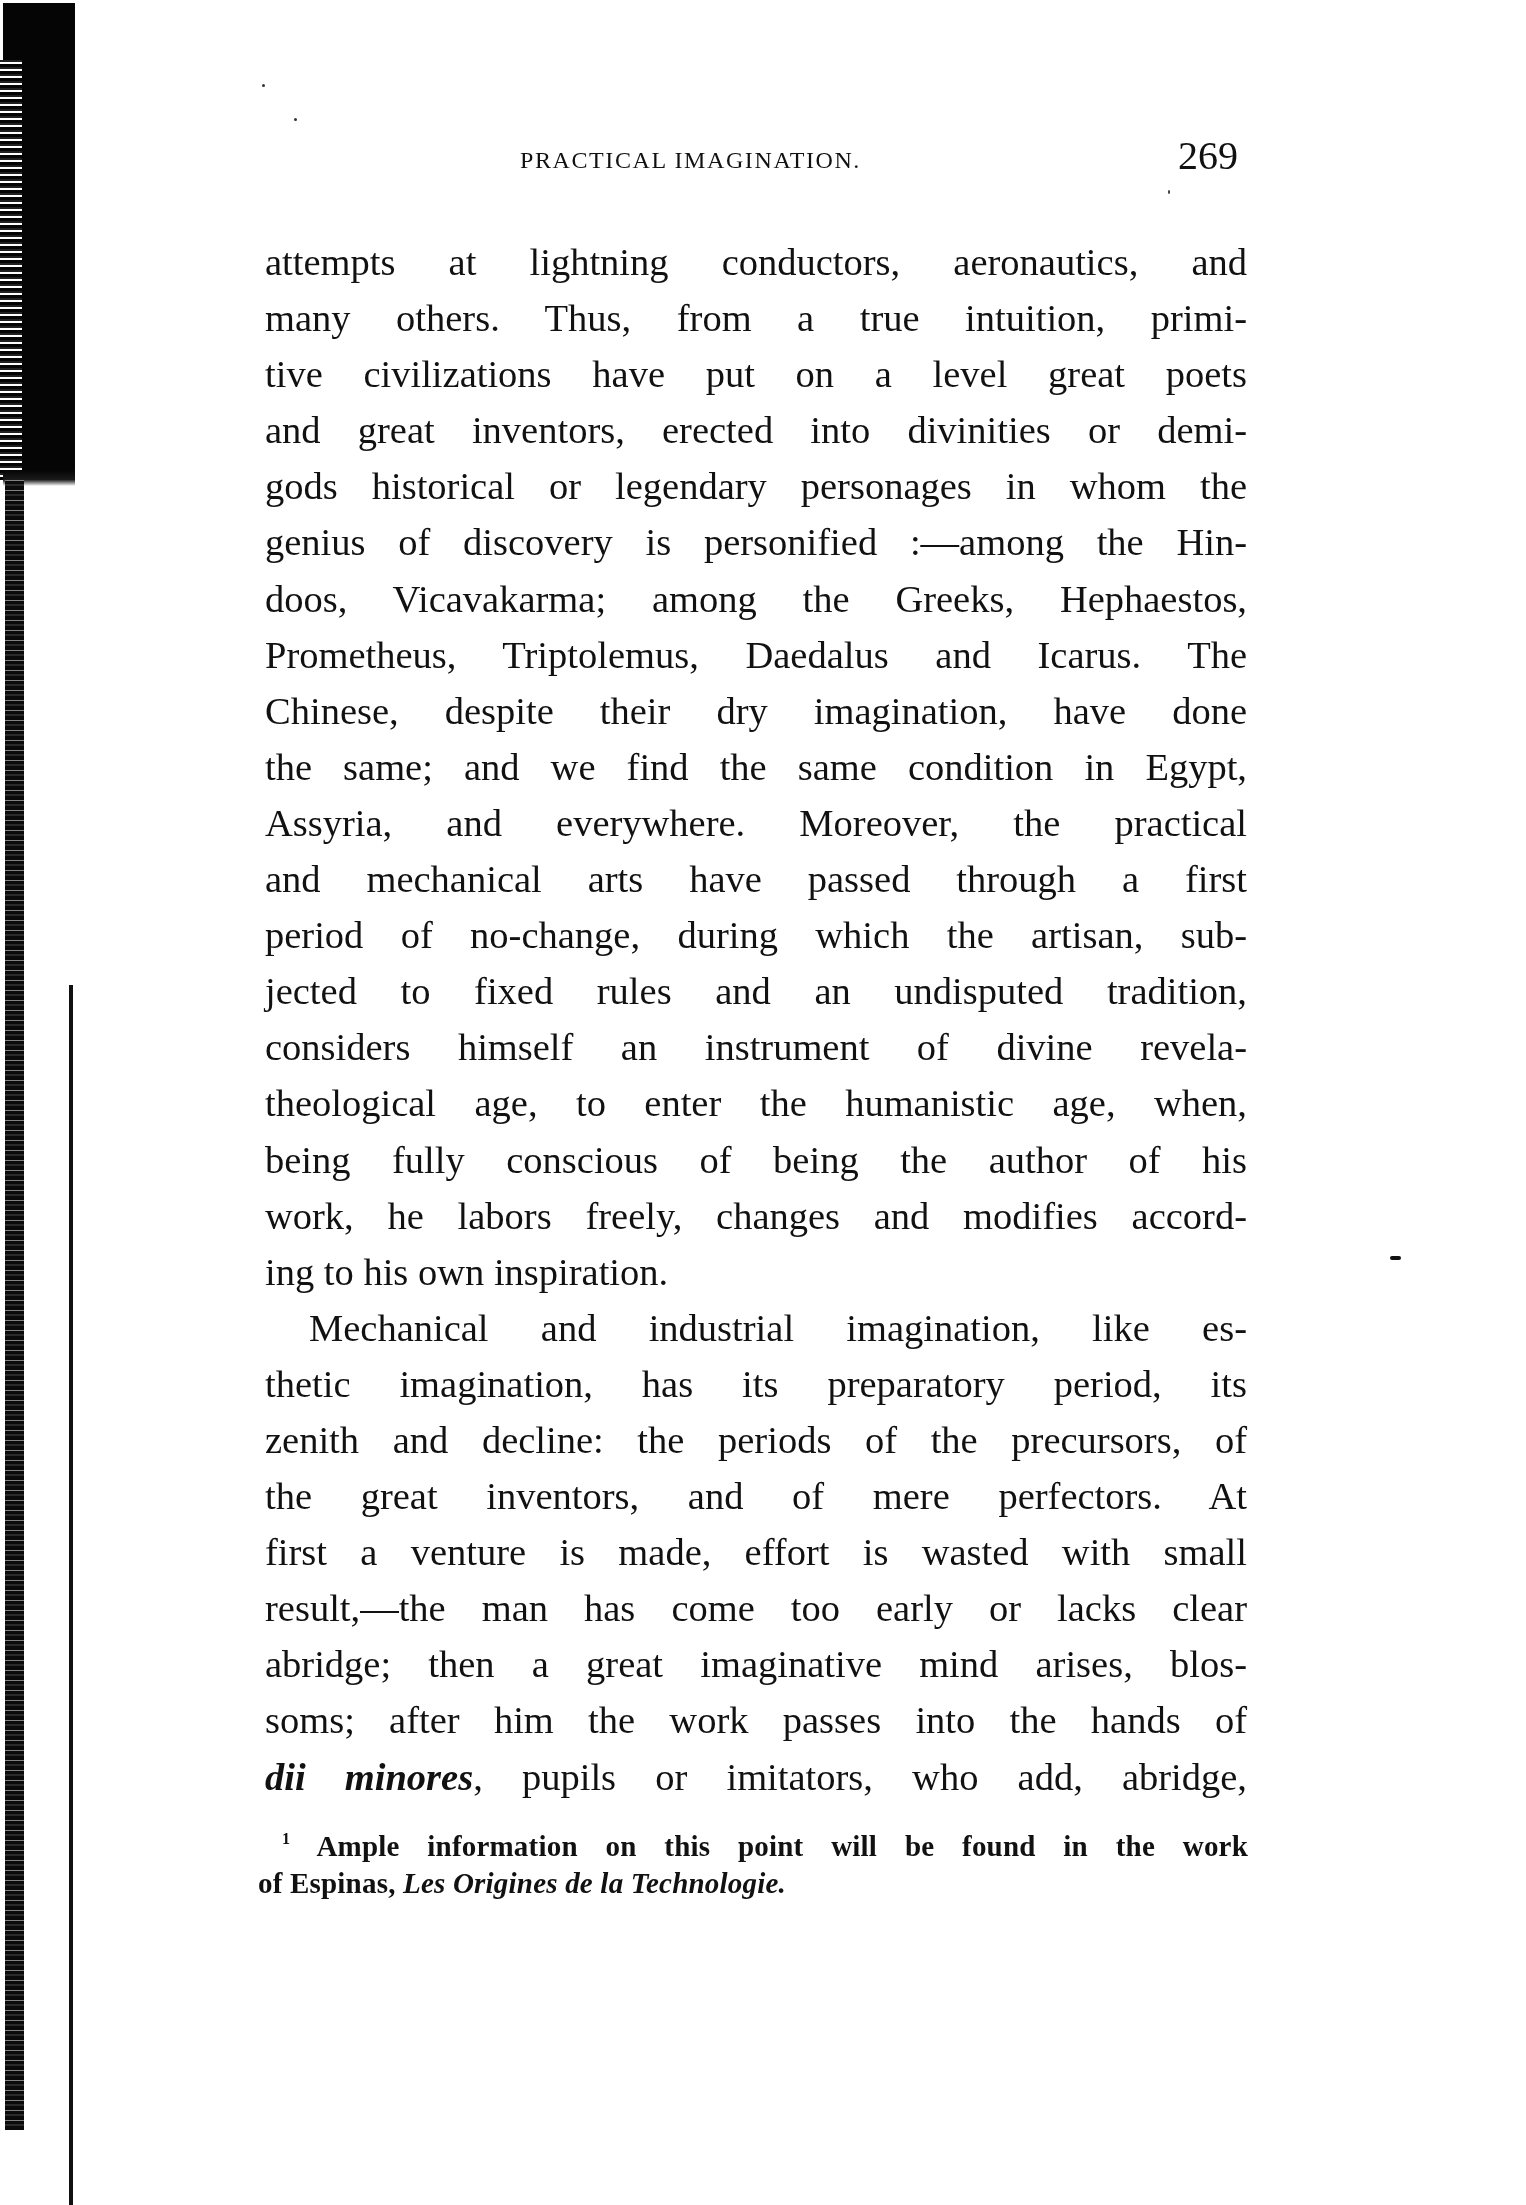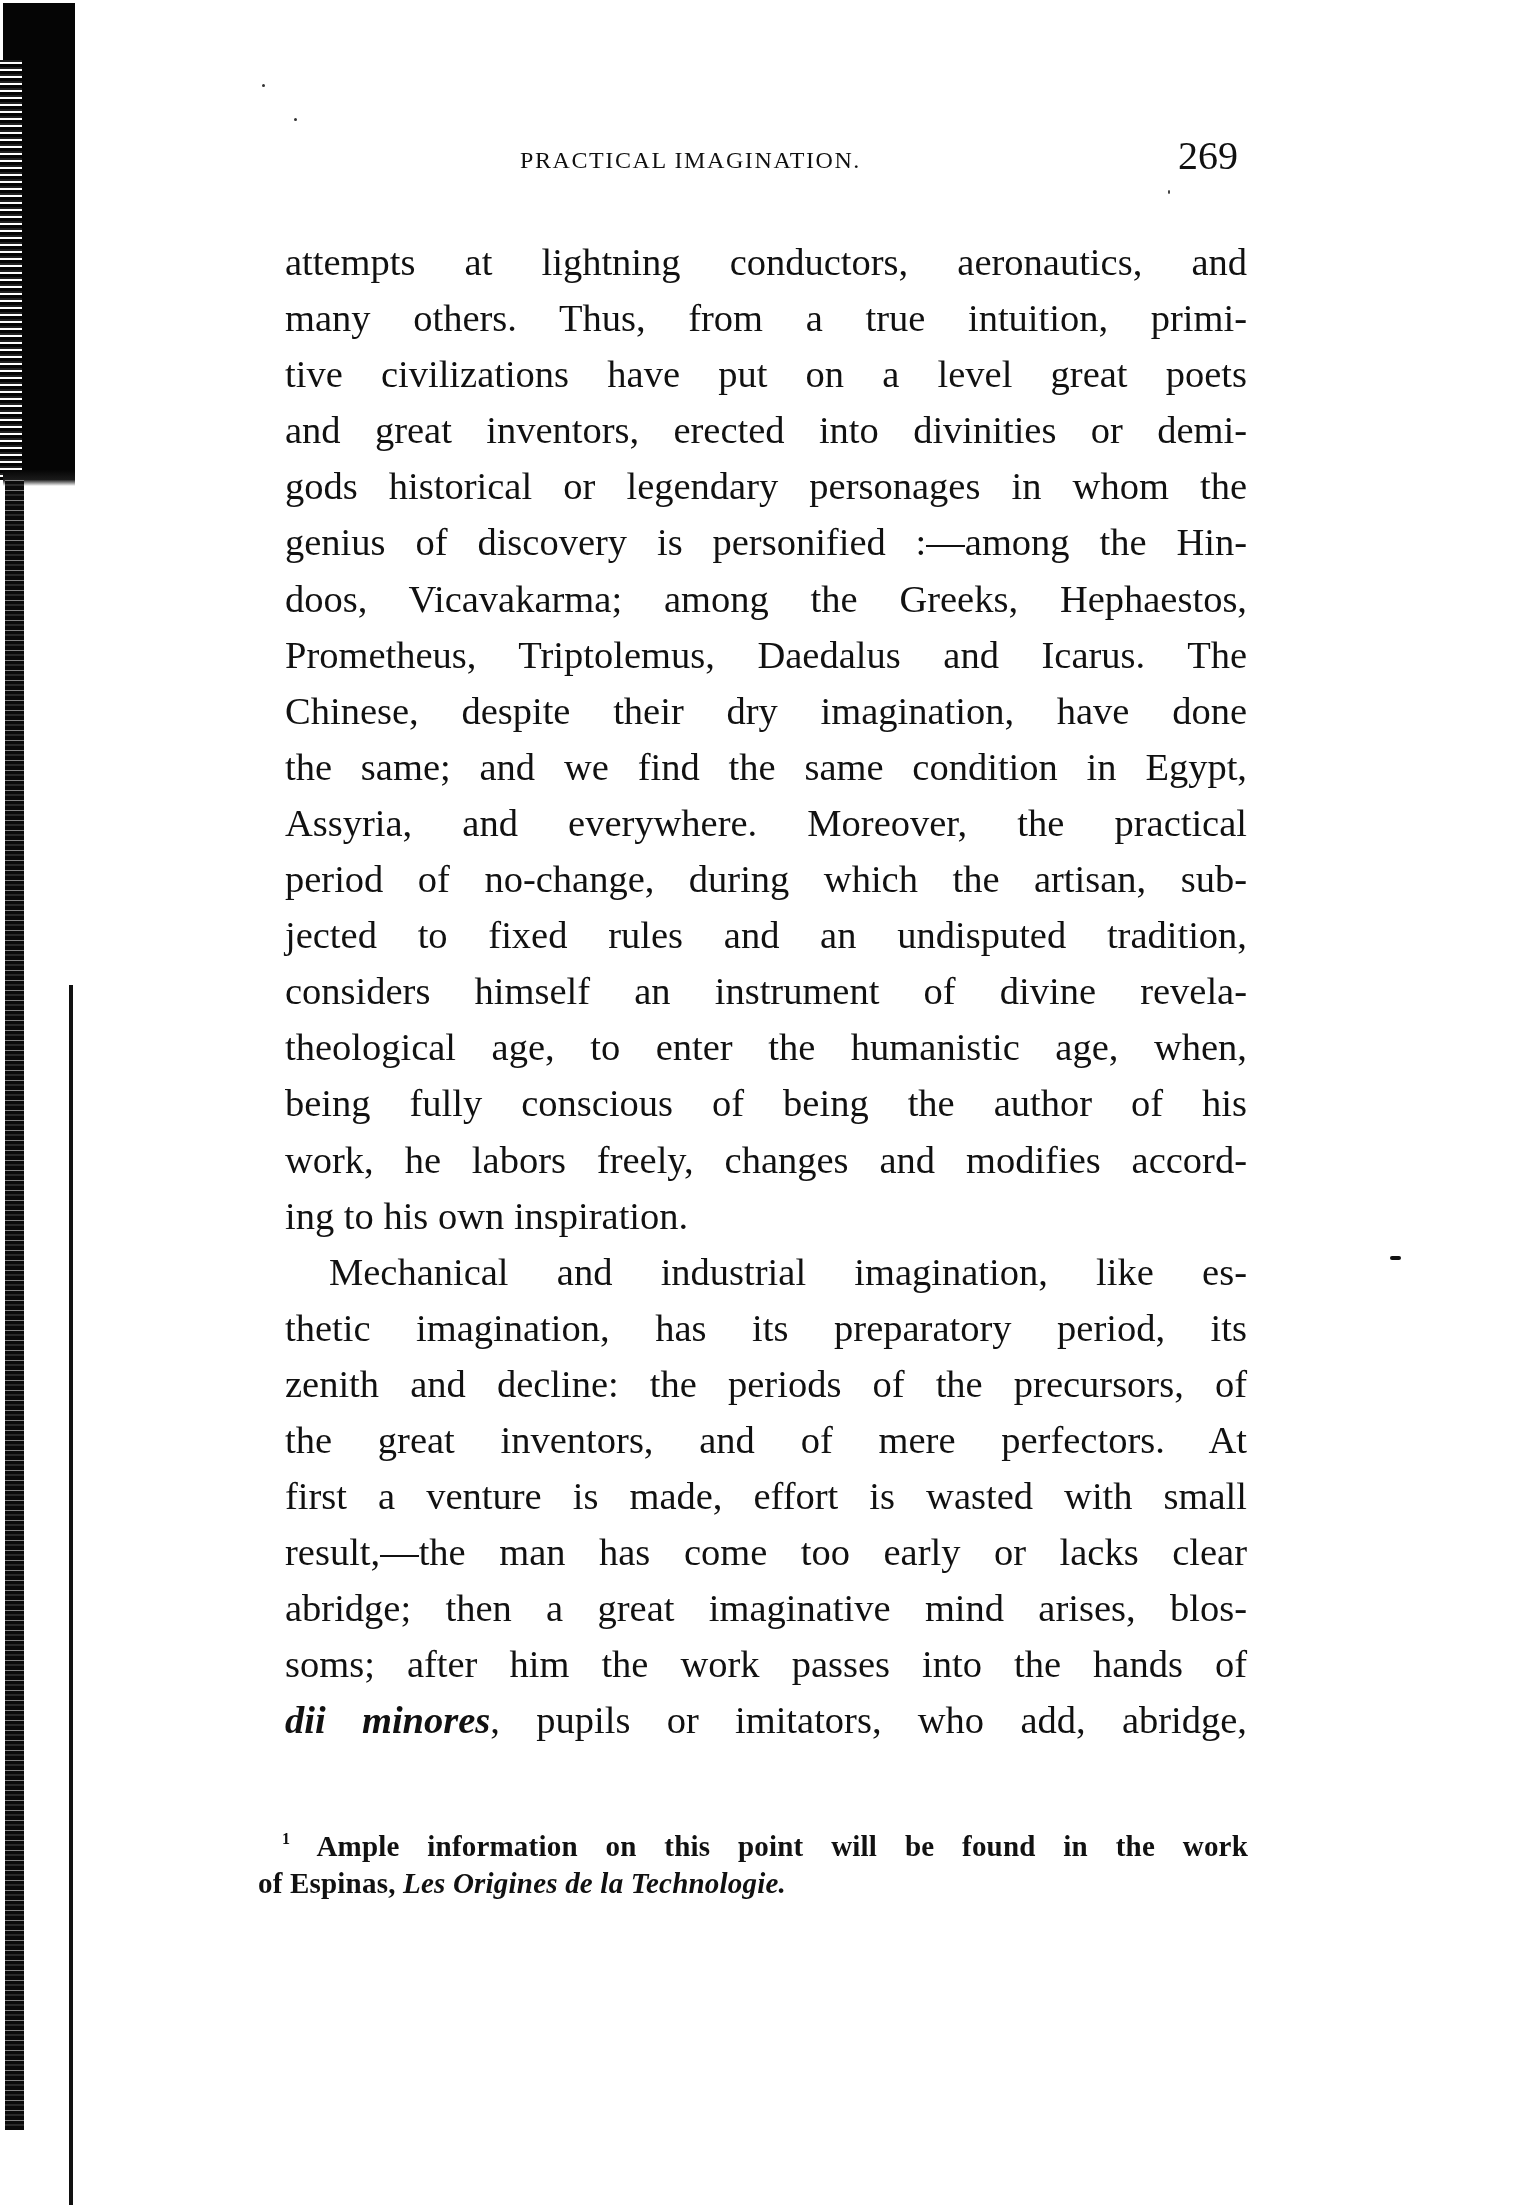--- a/index.html
+++ b/index.html
@@ -99,21 +99,20 @@
     }
     .line {
       display: block;
       height: 56.1px;
       font-size: 38.5px;
       line-height: 56.1px;
       text-align: justify;
       text-align-last: justify;
       white-space: nowrap;
       overflow: visible;
-      margin-left: 20px;
     }
     .line.last {
       text-align-last: left;
     }
     .line.indent {
       padding-left: 44px;
     }
     .line sup {
       font-size: 20px;
       vertical-align: 14px;
@@ -175,20 +174,21 @@
     <span class="line">many others.  Thus, from a true intuition, primi-</span>
     <span class="line">tive civilizations have put on a level great poets</span>
     <span class="line">and great inventors, erected into divinities or demi-</span>
     <span class="line">gods historical or legendary personages in whom the</span>
     <span class="line">genius of discovery is personified :—among the Hin-</span>
     <span class="line">doos, Vicavakarma; among the Greeks, Hephaestos,</span>
     <span class="line">Prometheus, Triptolemus, Daedalus and Icarus. The</span>
     <span class="line">Chinese, despite their dry imagination, have done</span>
     <span class="line">the same; and we find the same condition in Egypt,</span>
     <span class="line">Assyria, and everywhere.  Moreover, the practical</span>
+    <span class="line">and mechanical arts have passed through a first</span>
     <span class="line">period of no-change, during which the artisan, sub-</span>
     <span class="line">jected to fixed rules and an undisputed tradition,</span>
     <span class="line">considers himself an instrument of divine revela-</span>
     <span class="line">theological age, to enter the humanistic age, when,</span>
     <span class="line">being fully conscious of being the author of his</span>
     <span class="line">work, he labors freely, changes and modifies accord-</span>
     <span class="line last">ing to his own inspiration.</span>
   </div>
   <div>
     <span class="line indent">Mechanical and industrial imagination, like es-</span>

